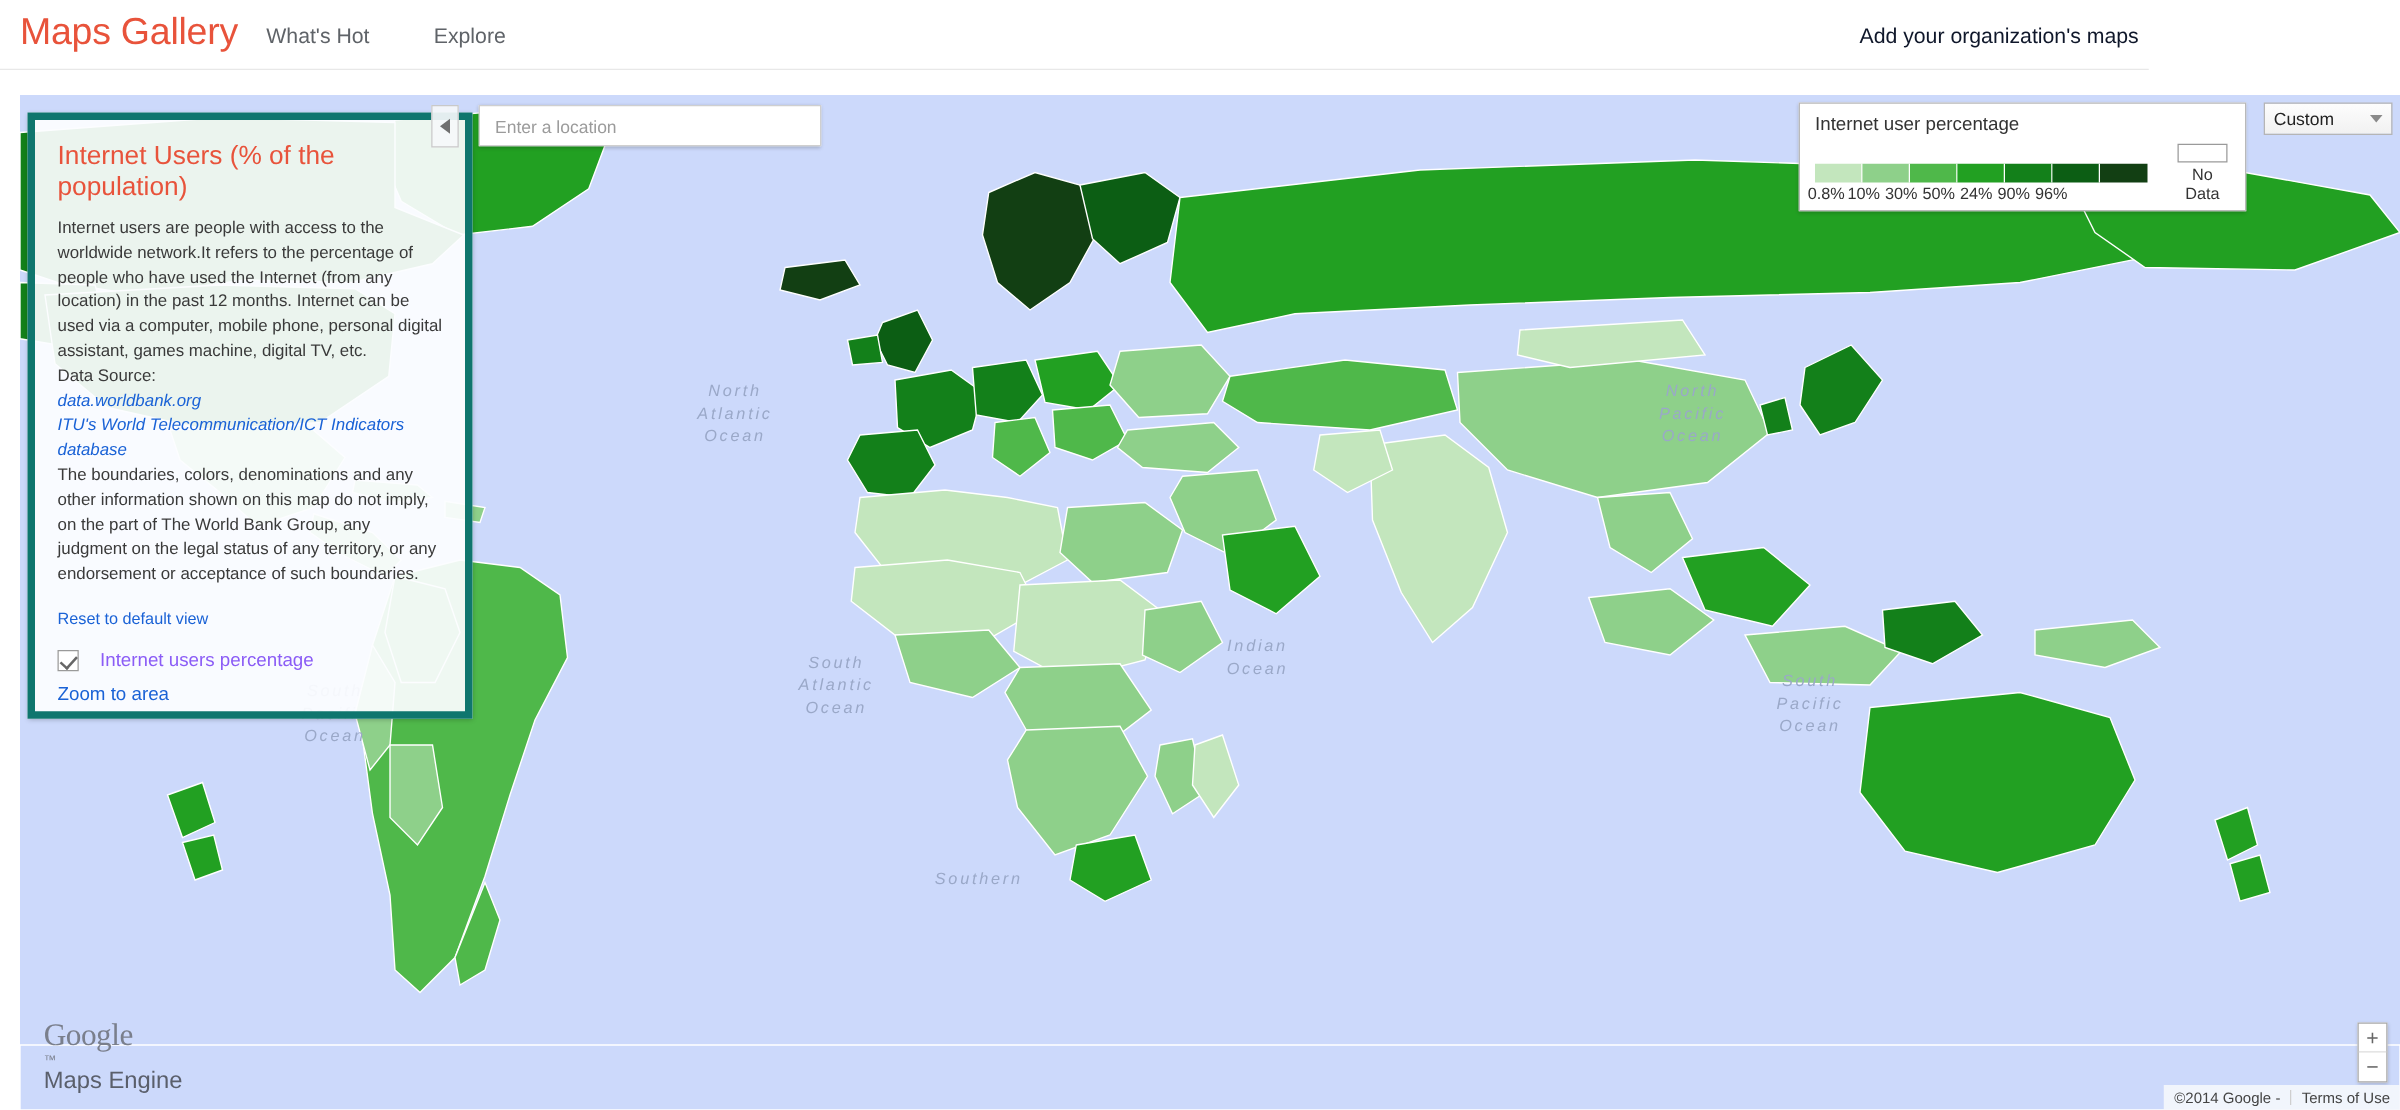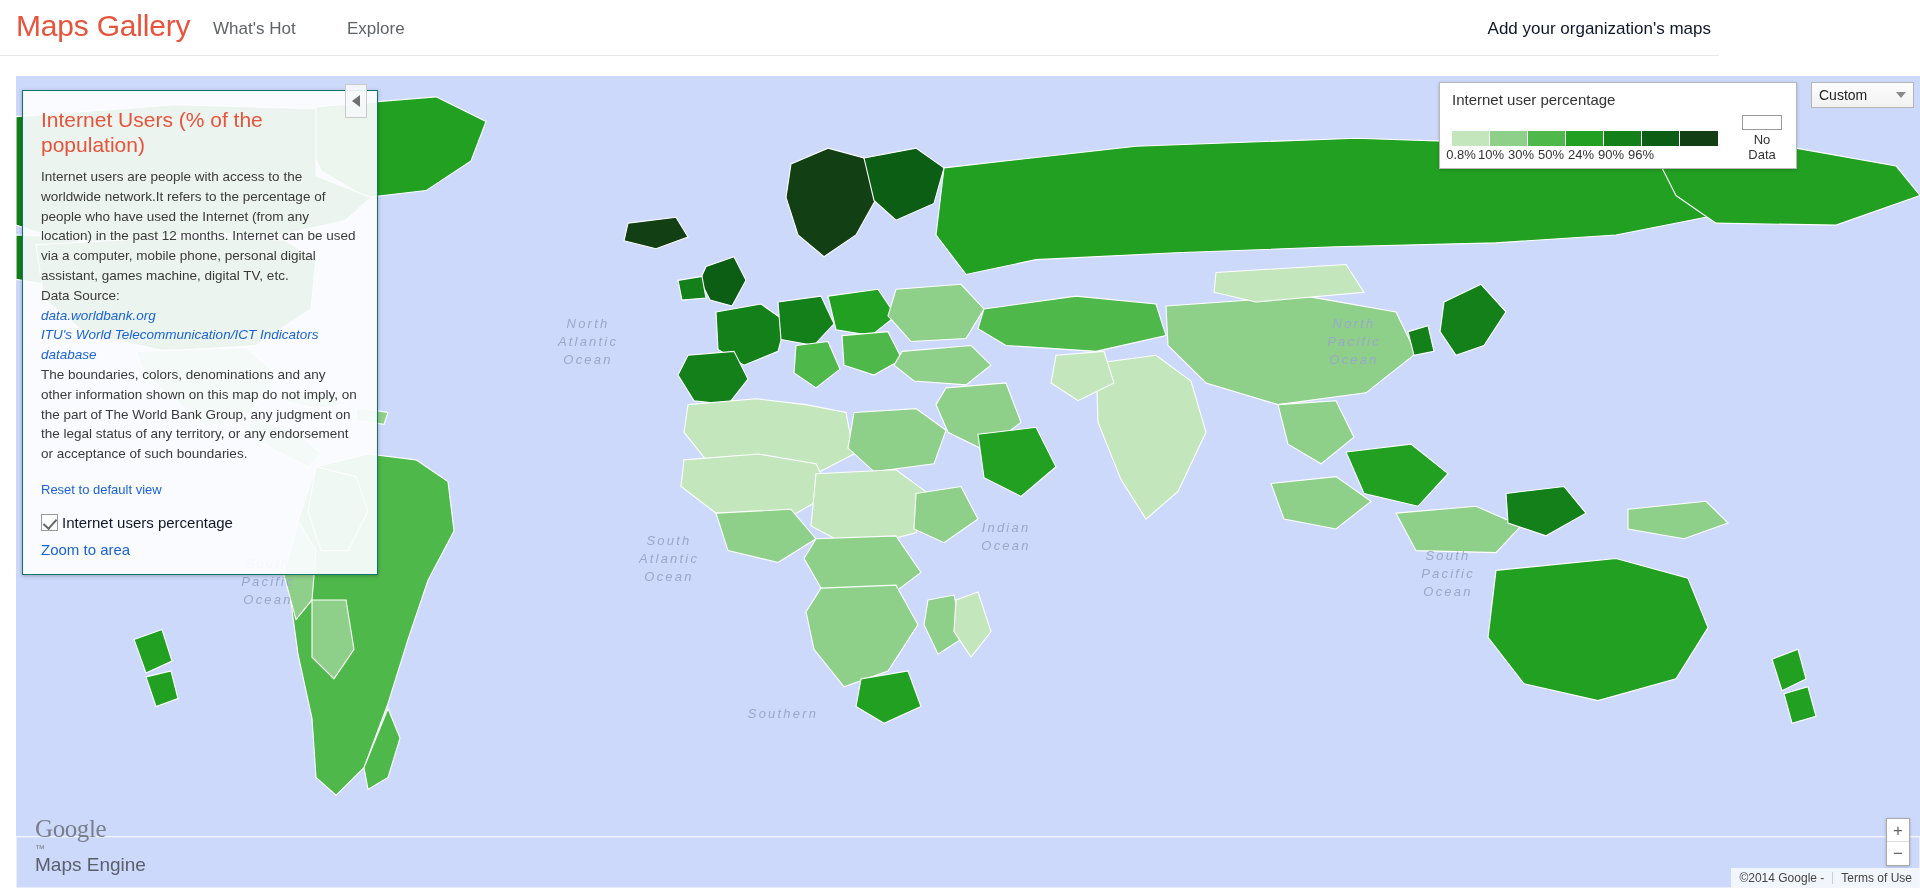--- a/index.html
+++ b/index.html
@@ -37,38 +37,37 @@
   
   .map-shell {
     position: absolute; left: 16px; top: 76px;
     width: 1904px; height: 812px;
     overflow: hidden;
     background: #ccd9fb;
   }
   .map-canvas {
     position: absolute; inset: 0;
     background: #0c4a6e;
-    margin-top: 11px;
   }
   .map-svg { position: absolute; inset: 0; width: 100%; height: 100%; display: block; }
 
   
   .ocean-label {
     position: absolute;
     color: #9aa8c8; font-size: 13px; font-style: italic;
     letter-spacing: 2.2px; line-height: 18px; text-align: center;
     pointer-events: none; white-space: pre-line;
   }
 
   
   .info-panel {
     position: absolute; left: 6px; top: 14px;
     width: 356px; height: 485px;
     background: rgba(252,253,255,0.93);
-    border: 1px solid #0f766e;
+    border: 6px solid #0f766e;
     box-shadow: 0 1px 4px rgba(0,0,0,0.25);
     padding: 16px 18px 0 18px;
     overflow: hidden;
   }
   .panel-title {
     font-size: 21px; color: #e8533b; line-height: 25px;
     font-weight: 400; margin-bottom: 10px;
   }
   .panel-desc {
     font-size: 13.5px; color: #3a3a3a; line-height: 19.8px;
@@ -91,21 +90,21 @@
     width: 17px; height: 17px; border: 1px solid #9a9a9a;
     background: #fff; position: relative; flex: 0 0 auto;
   }
   .checkbox::after {
     content: ""; position: absolute;
     left: 4px; top: 1px; width: 6px; height: 11px;
     border: solid #666; border-width: 0 2px 2px 0;
     transform: rotate(42deg);
   }
   .layer-label {
-    margin-left: 4px; font-size: 15px; color: #0f172a;
+    margin-left: 17px; font-size: 15px; color: #8b5cf6;
   }
   .zoom-area-link {
     display: inline-block; margin-top: 10px;
     font-size: 15px; color: #1a62d6; text-decoration: none;
   }
 
   
   .collapse-tab {
     position: absolute; left: 329px; top: 8px;
     width: 22px; height: 34px;
@@ -363,20 +362,23 @@
       <span class="checkbox"></span>
       <span class="layer-label">Internet users percentage</span>
     </div>
     <a class="zoom-area-link" href="#">Zoom to area</a>
   </div>
 
   <div class="collapse-tab">
     <span class="tri"></span>
   </div>
 
+  <div class="search-box">
+    <input type="text" placeholder="Enter a location" style="">
+  </div>
 
   <div class="legend">
     <div class="legend-title">Internet user percentage</div>
     <div class="legend-body">
       <div class="legend-scale">
         <div class="legend-swatches" id="legend-swatches">
             <div class="legend-swatch" style="background: rgb(195, 230, 189);"></div>
             <div class="legend-swatch" style="background: rgb(142, 208, 138);"></div>
             <div class="legend-swatch" style="background: rgb(79, 184, 74);"></div>
             <div class="legend-swatch" style="background: rgb(34, 160, 34);"></div>

